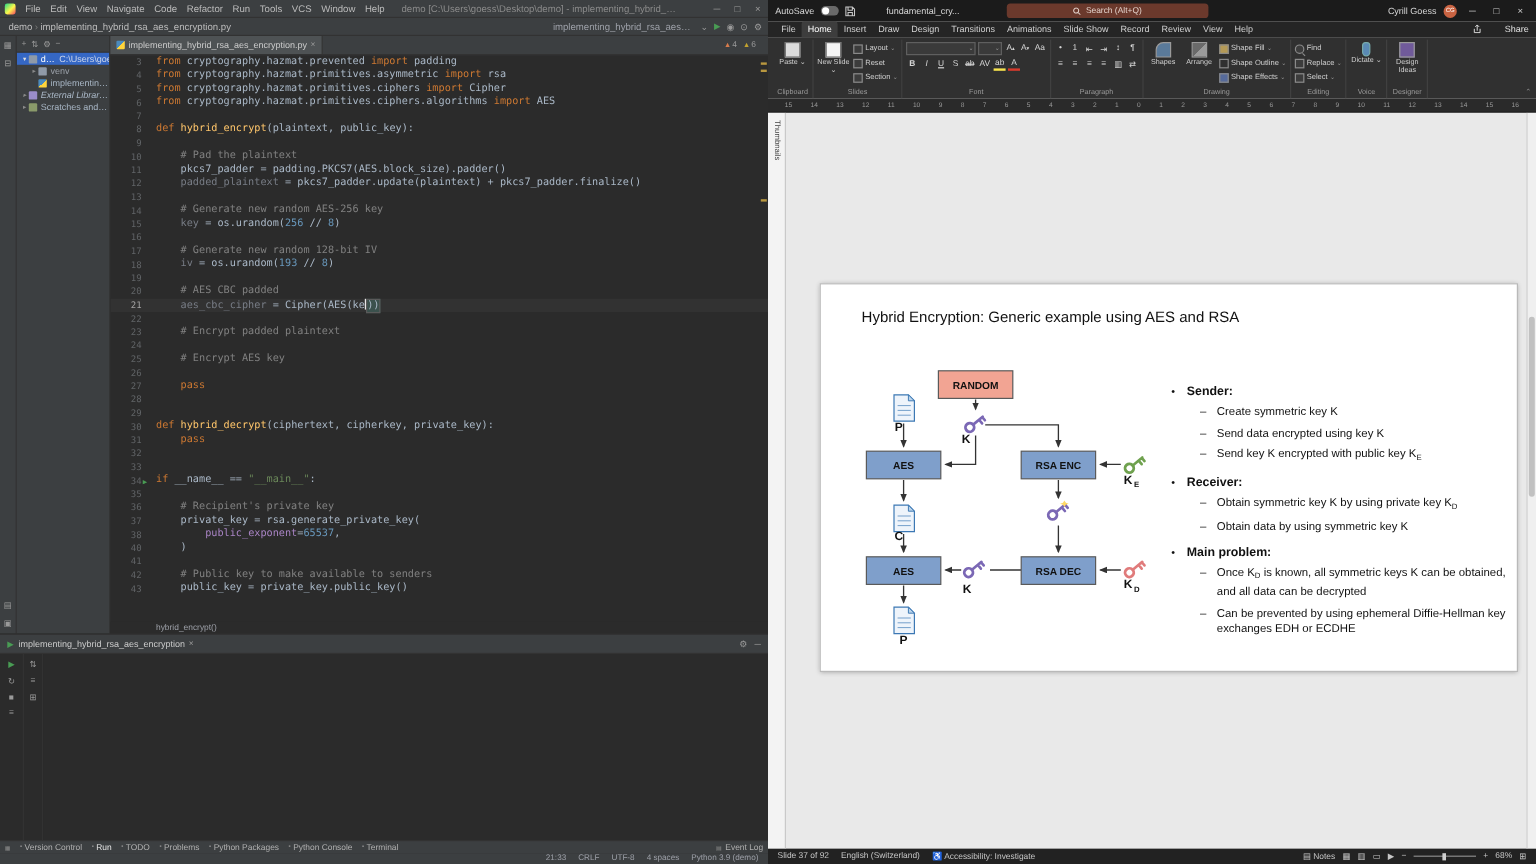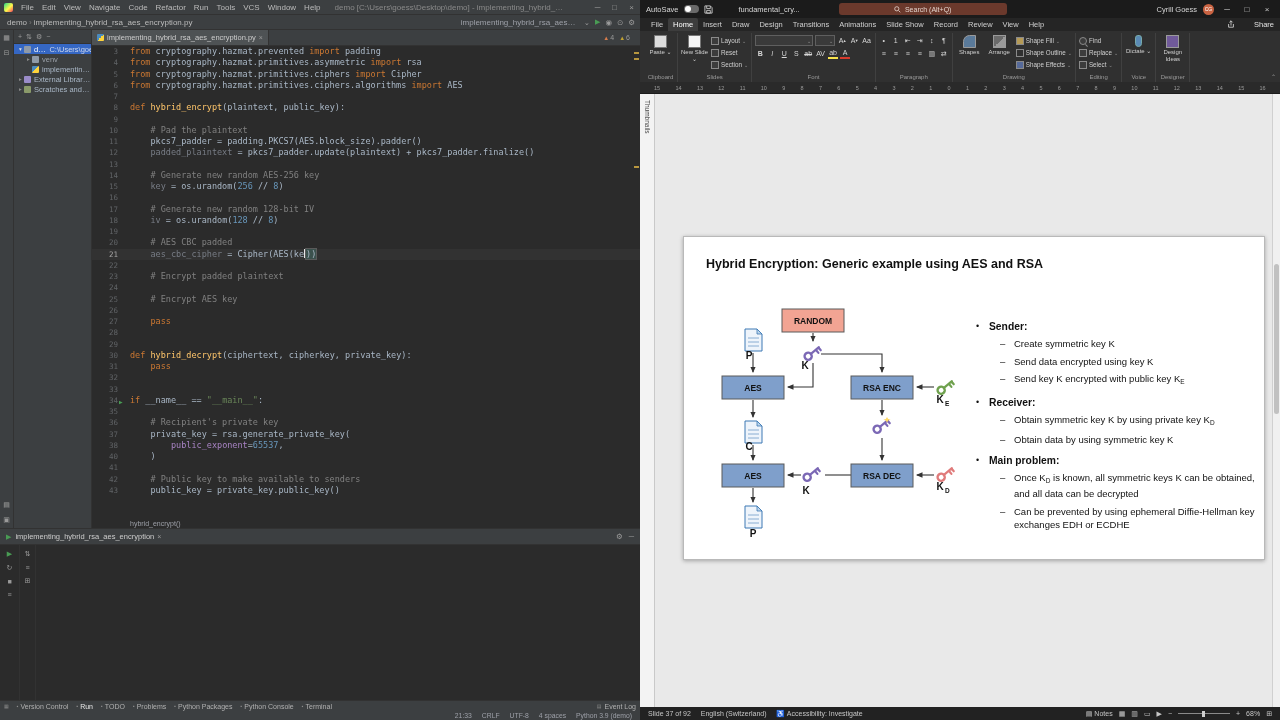--- a/index.html
+++ b/index.html
@@ -124,21 +124,21 @@
 .fbtn{min-width:10px;height:11px;display:inline-flex;align-items:center;justify-content:center;font-size:7px;color:#d6d6d6;padding:0 1px;cursor:pointer}
 .fb-b{font-weight:bold}.fb-i{font-style:italic}.fb-u{text-decoration:underline}.fb-st{text-decoration:line-through}
 .fb-hl{border-bottom:2px solid #f7e34d}.fb-fc{border-bottom:2px solid #d83b2d}
 .fb-sup{font-size:4.5px;vertical-align:top}
 .ribcol{position:absolute;right:4px;bottom:2px;font-size:6px;color:#9a9a9a;cursor:pointer}
 .ppt-ruler{flex:0 0 12px;background:#2a2a2a;border-bottom:1px solid #1c1c1c;display:flex;align-items:center;justify-content:space-between;padding:0 14px;font-size:5.5px;color:#9a9a9a}
 .ppt-canvas{flex:1;position:relative;background:#e9e9e9;min-height:0;overflow:hidden}
 .thumb-strip{position:absolute;left:0;top:0;bottom:0;width:15px;background:#f3f3f3;border-right:1px solid #c9c9c9;display:flex;justify-content:center;padding-top:6px;cursor:pointer}
 .vtext{writing-mode:vertical-lr;font-size:6.5px;color:#444}
 .slide{position:absolute;left:43px;top:142px;width:582px;height:324px;background:#fff;border:1px solid #b9b9b9;box-shadow:0 1px 4px rgba(0,0,0,.3)}
-.slide-title{position:absolute;left:22px;top:20px;font-size:12.5px;font-weight:bold;color:#111;white-space:nowrap}
+.slide-title{position:absolute;left:34px;top:20px;font-size:12.5px;font-weight:normal;color:#111;white-space:nowrap}
 .diagram{position:absolute;left:0;top:0;width:580px;height:322px}
 .dbox{font-family:"Liberation Sans",sans-serif;font-size:8.5px;font-weight:bold;fill:#111;text-anchor:middle}
 .dlab{font-family:"Liberation Sans",sans-serif;font-size:10px;font-weight:bold;fill:#111;text-anchor:middle}
 .dsub{font-family:"Liberation Sans",sans-serif;font-size:6.5px;font-weight:bold;fill:#111}
 #slide-bullets{position:absolute;left:292px;top:84px;width:282px;color:#111}
 .b1{display:flex;margin:8px 0 5px}
 .b1:first-child{margin-top:0}
 .b1 .bmark{width:13px;flex:0 0 13px;font-size:9px}
 .b1 .btext{font-weight:bold;font-size:10.3px}
 .b2{display:flex;margin:0 0 4px 24px;line-height:13.5px}
@@ -226,21 +226,21 @@
             <div class="trow" style="padding-left: 11px;">
               <span class="chev">▸</span>
               <span class="ticon ticon-folder"></span>
               <span class="tlabel dim">venv</span>
             </div>
             <div class="trow" style="padding-left: 11px;">
               <span class="chev"> </span>
               <span class="ticon ticon-python"></span>
               <span class="tlabel">implementing_hybrid_rsa_aes_encryption.py</span>
             </div>
-            <div class="trow" style="padding-left: 3px;">
+            <div class="trow" style="padding-left: 3px; font-style: italic;">
               <span class="chev">▸</span>
               <span class="ticon ticon-lib"></span>
               <span class="tlabel">External Libraries</span>
             </div>
             <div class="trow" style="padding-left: 3px;">
               <span class="chev">▸</span>
               <span class="ticon ticon-scratch"></span>
               <span class="tlabel">Scratches and Consoles</span>
             </div>
           </div>
@@ -277,21 +277,21 @@
             <div class="cline"><span class="ln">8</span><span class="lcode"><span class="sg-k">def </span><span class="sg-f">hybrid_encrypt</span><span class="sg-t">(</span><span class="sg-p">plaintext</span><span class="sg-t">, </span><span class="sg-p">public_key</span><span class="sg-t">):</span></span></div>
             <div class="cline"><span class="ln">9</span><span class="lcode"></span></div>
             <div class="cline"><span class="ln">10</span><span class="lcode"><span class="sg-c">    # Pad the plaintext</span></span></div>
             <div class="cline"><span class="ln">11</span><span class="lcode"><span class="sg-t">    pkcs7_padder = padding.PKCS7(AES.block_size).padder()</span></span></div>
             <div class="cline"><span class="ln">12</span><span class="lcode"><span class="sg-g">    padded_plaintext</span><span class="sg-t"> = pkcs7_padder.update(plaintext) + pkcs7_padder.finalize()</span></span></div>
             <div class="cline"><span class="ln">13</span><span class="lcode"></span></div>
             <div class="cline"><span class="ln">14</span><span class="lcode"><span class="sg-c">    # Generate new random AES-256 key</span></span></div>
             <div class="cline"><span class="ln">15</span><span class="lcode"><span class="sg-g">    key</span><span class="sg-t"> = os.urandom(</span><span class="sg-m">256</span><span class="sg-t"> // </span><span class="sg-m">8</span><span class="sg-t">)</span></span></div>
             <div class="cline"><span class="ln">16</span><span class="lcode"></span></div>
             <div class="cline"><span class="ln">17</span><span class="lcode"><span class="sg-c">    # Generate new random 128-bit IV</span></span></div>
-            <div class="cline"><span class="ln">18</span><span class="lcode"><span class="sg-g">    iv</span><span class="sg-t"> = os.urandom(</span><span class="sg-m">128</span><span class="sg-t"> // </span><span class="sg-m">8</span><span class="sg-t">)</span></span></div>
+            <div class="cline"><span class="ln">18</span><span class="lcode"><span class="sg-g">    iv</span><span class="sg-t"> = os.urandom(</span><span class="sg-m">193</span><span class="sg-t"> // </span><span class="sg-m">8</span><span class="sg-t">)</span></span></div>
             <div class="cline"><span class="ln">19</span><span class="lcode"></span></div>
             <div class="cline"><span class="ln">20</span><span class="lcode"><span class="sg-c">    # AES CBC padded</span></span></div>
             <div class="cline cur"><span class="ln">21</span><span class="lcode"><span class="sg-g">    aes_cbc_cipher</span><span class="sg-t"> = Cipher(AES(ke</span><span class="caret"></span><span class="sg-b">))</span></span></div>
             <div class="cline"><span class="ln">22</span><span class="lcode"></span></div>
             <div class="cline"><span class="ln">23</span><span class="lcode"><span class="sg-c">    # Encrypt padded plaintext</span></span></div>
             <div class="cline"><span class="ln">24</span><span class="lcode"></span></div>
             <div class="cline"><span class="ln">25</span><span class="lcode"><span class="sg-c">    # Encrypt AES key</span></span></div>
             <div class="cline"><span class="ln">26</span><span class="lcode"></span></div>
             <div class="cline"><span class="ln">27</span><span class="lcode"><span class="sg-t">    </span><span class="sg-k">pass</span></span></div>
             <div class="cline"><span class="ln">28</span><span class="lcode"></span></div>

